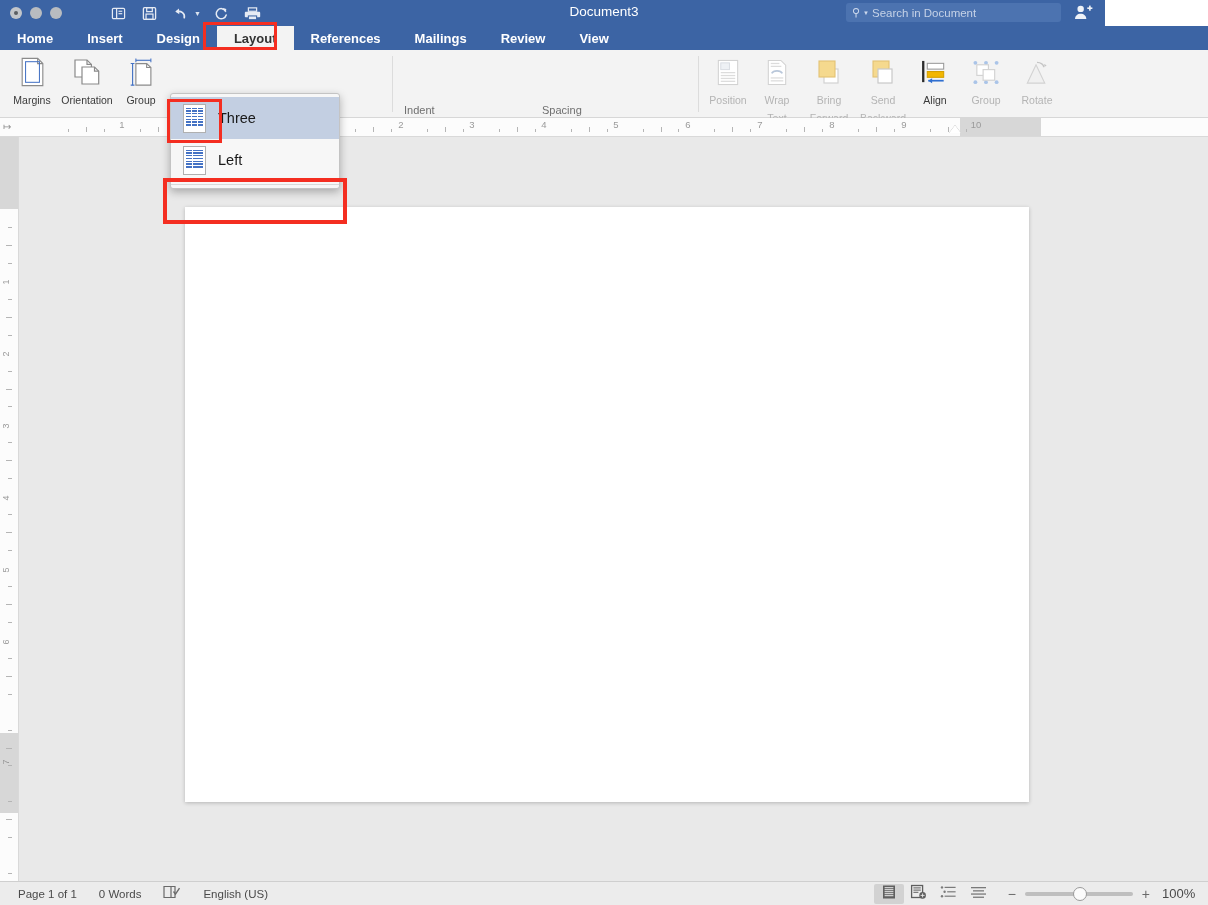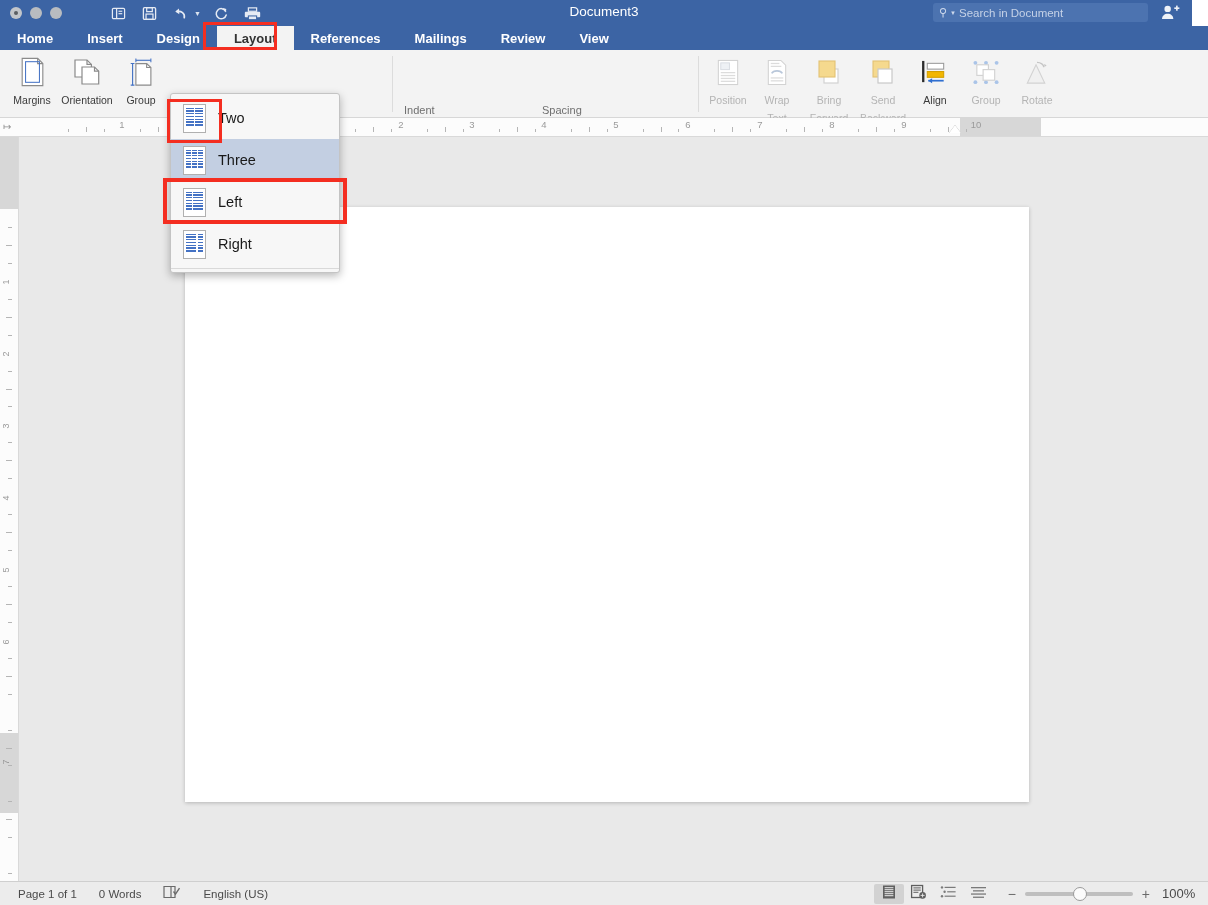--- a/index.html
+++ b/index.html
@@ -6,21 +6,21 @@
   html, body {
     width: 1208px; height: 905px;
     font-family: "Liberation Sans", sans-serif;
     overflow: hidden;
     background: #ffffff;
   }
   #app { position: relative; width: 1208px; height: 905px; }
 
   
   .titlebar {
-    position: absolute; left: 0; top: 0; width: 1192px; height: 26px;
+    position: absolute; left: 0; top: 0; width: 1105px; height: 26px;
     background: #3c64a4;
     padding-left: 35px;
   }
   .lights { position: absolute; left: 10px; top: 7px; display: flex; gap: 8px; }
   .light { width: 12px; height: 12px; border-radius: 50%; background: #b9bcc0; }
   .light.l1 { background: #c3c6ca; }
   .light.l1::after {
     content: ""; position: absolute; width: 4px; height: 4px; border-radius: 50%;
     background: #5b5f63; margin: 4px 0 0 4px;
   }
@@ -715,43 +715,20 @@
       <div class="vtickmk" style="top: 682.3px; left: 6px; height: 1px; width: 6px;"></div>
       <div class="vtickmk" style="top: 700.25px; left: 8px; height: 1px; width: 4px;"></div>
       <div class="vtickmk" style="top: 736.15px; left: 8px; height: 1px; width: 4px;"></div>
     </div>
 
   <div class="canvas">
     <div class="page"></div>
   </div>
 
   <div class="menu">
-    <div class="mitem">
-      <span class="colicon">
-        <span class="cc">
-            <i></i>
-            <i></i>
-            <i></i>
-            <i></i>
-            <i></i>
-            <i></i>
-            <i></i>
-          </span>
-        <span class="cc">
-            <i></i>
-            <i></i>
-            <i></i>
-            <i></i>
-            <i></i>
-            <i></i>
-            <i></i>
-          </span>
-      </span>
-      <span class="mlabel">Two</span>
-    </div>
     <div class="mitem sel">
       <span class="colicon">
         <span class="cc">
             <i></i>
             <i></i>
             <i></i>
             <i></i>
             <i></i>
             <i></i>
             <i></i>
@@ -792,43 +769,20 @@
             <i></i>
             <i></i>
             <i></i>
             <i></i>
             <i></i>
             <i></i>
             <i></i>
           </span>
       </span>
       <span class="mlabel">Left</span>
-    </div>
-    <div class="mitem">
-      <span class="colicon">
-        <span class="cc">
-            <i></i>
-            <i></i>
-            <i></i>
-            <i></i>
-            <i></i>
-            <i></i>
-            <i></i>
-          </span>
-        <span class="cc" style="flex:0.55">
-            <i></i>
-            <i></i>
-            <i></i>
-            <i></i>
-            <i></i>
-            <i></i>
-            <i></i>
-          </span>
-      </span>
-      <span class="mlabel">Right</span>
     </div>
     <div class="mitem-sep"></div>
   </div>
   <div class="three-hl"></div>
 
   <div class="statusbar">
     <div class="st-left">
       <span class="stxt">Page 1 of 1</span>
       <span class="stxt">0 Words</span>
       <span>

